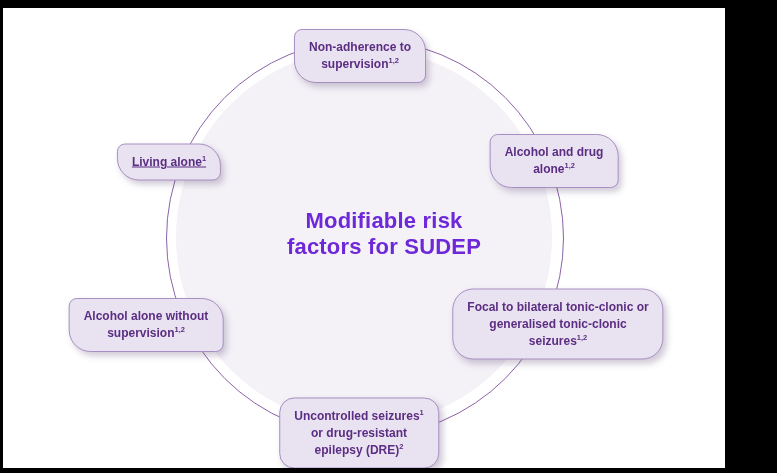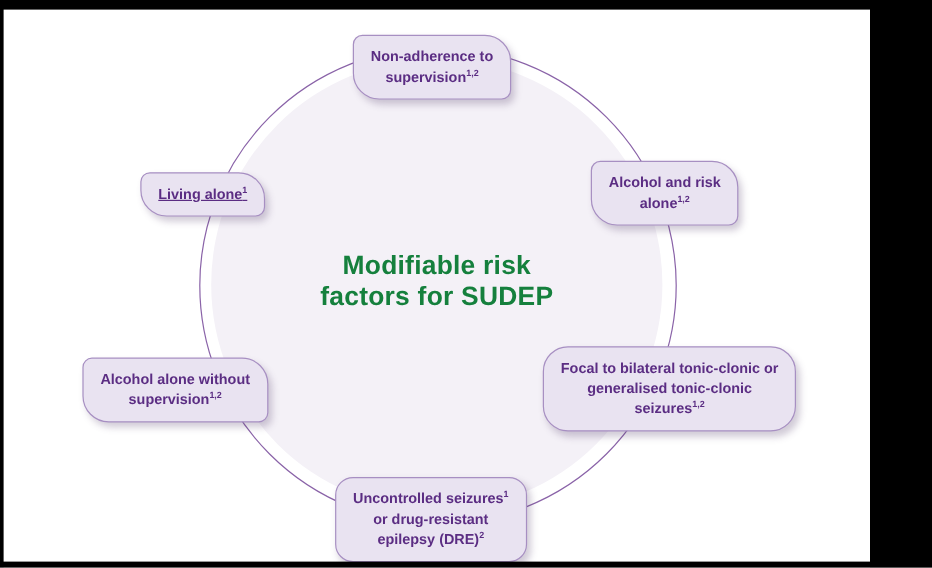--- a/index.html
+++ b/index.html
@@ -22,25 +22,25 @@
   .circle-fill{
     position:absolute;left:176px;top:49px;width:376px;height:376px;
     border-radius:50%;background:#f4f1f7;
   }
   .circle-stroke{
     position:absolute;left:166px;top:39px;width:396px;height:396px;
     border-radius:50%;border:1px solid #8a63a8;background:transparent;
   }
 
   .title{
-    position:absolute;left:364px;top:234px;
+    position:absolute;left:384px;top:234px;
     transform:translate(-50%,-50%);
     text-align:center;white-space:nowrap;
     font-size:22px;font-weight:bold;line-height:26px;
-    color:#15803d;letter-spacing:0.2px;
+    color:#6d28d9;letter-spacing:0.2px;
   }
 
   .factor{
     position:absolute;
     transform:translate(-50%,-50%);
     background:#e9e3f1;
     border:1px solid #a78fc2;
     border-radius:8px 22px 8px 22px;
     box-shadow:3px 4px 6px rgba(90,70,110,0.28);
     padding:9px 14px;
@@ -66,21 +66,21 @@
   <div class="circle-fill"></div>
   <div class="circle-stroke"></div>
 
   <div class="title">
     <span>Modifiable risk</span><br>
     <span>factors for SUDEP</span>
   </div>
 
   <div class="factor pos-top"><span>Non-adherence to</span><br><span>supervision</span><sup>1,2</sup></div>
 
-  <div class="factor pos-upper-right"><span>Alcohol and risk</span><br><span>alone</span><sup>1,2</sup></div>
+  <div class="factor pos-upper-right"><span>Alcohol and drug</span><br><span>alone</span><sup>1,2</sup></div>
 
   <div class="factor pos-lower-right"><span>Focal to bilateral tonic-clonic or</span><br><span>generalised tonic-clonic</span><br><span>seizures</span><sup>1,2</sup></div>
 
   <div class="factor pos-bottom"><span>Uncontrolled seizures</span><sup>1</sup><br><span>or drug-resistant</span><br><span>epilepsy (DRE)</span><sup>2</sup></div>
 
   <div class="factor pos-lower-left"><span>Alcohol alone without</span><br><span>supervision</span><sup>1,2</sup></div>
 
   <div class="factor pos-upper-left"><span>Living alone</span><sup>1</sup></div>
 
   <div class="bar bar-top"></div>

